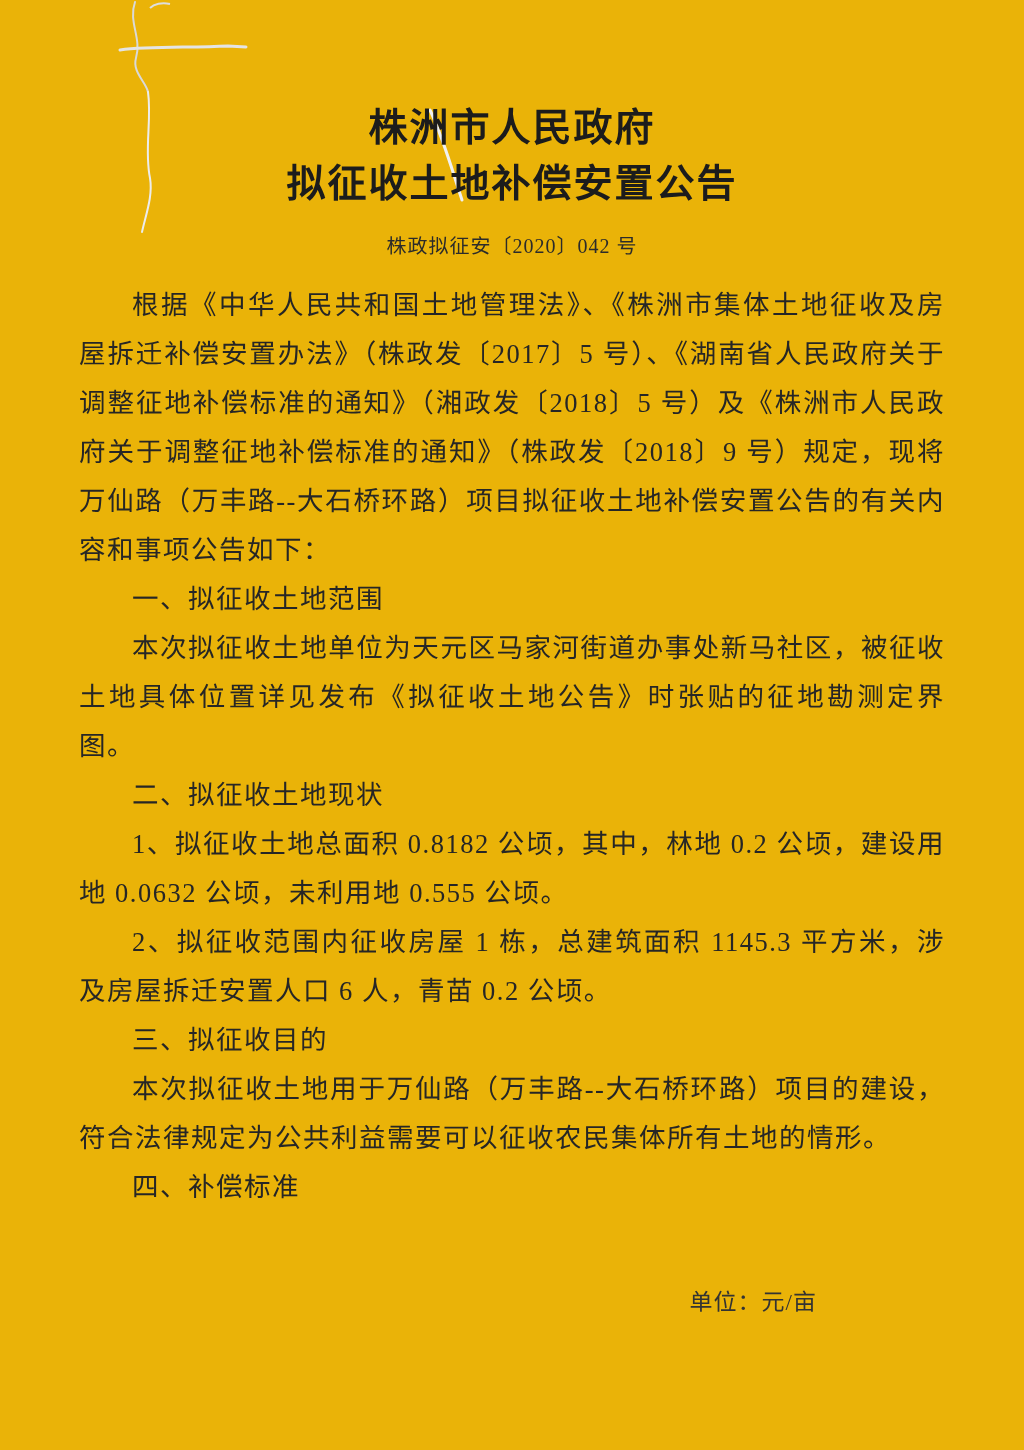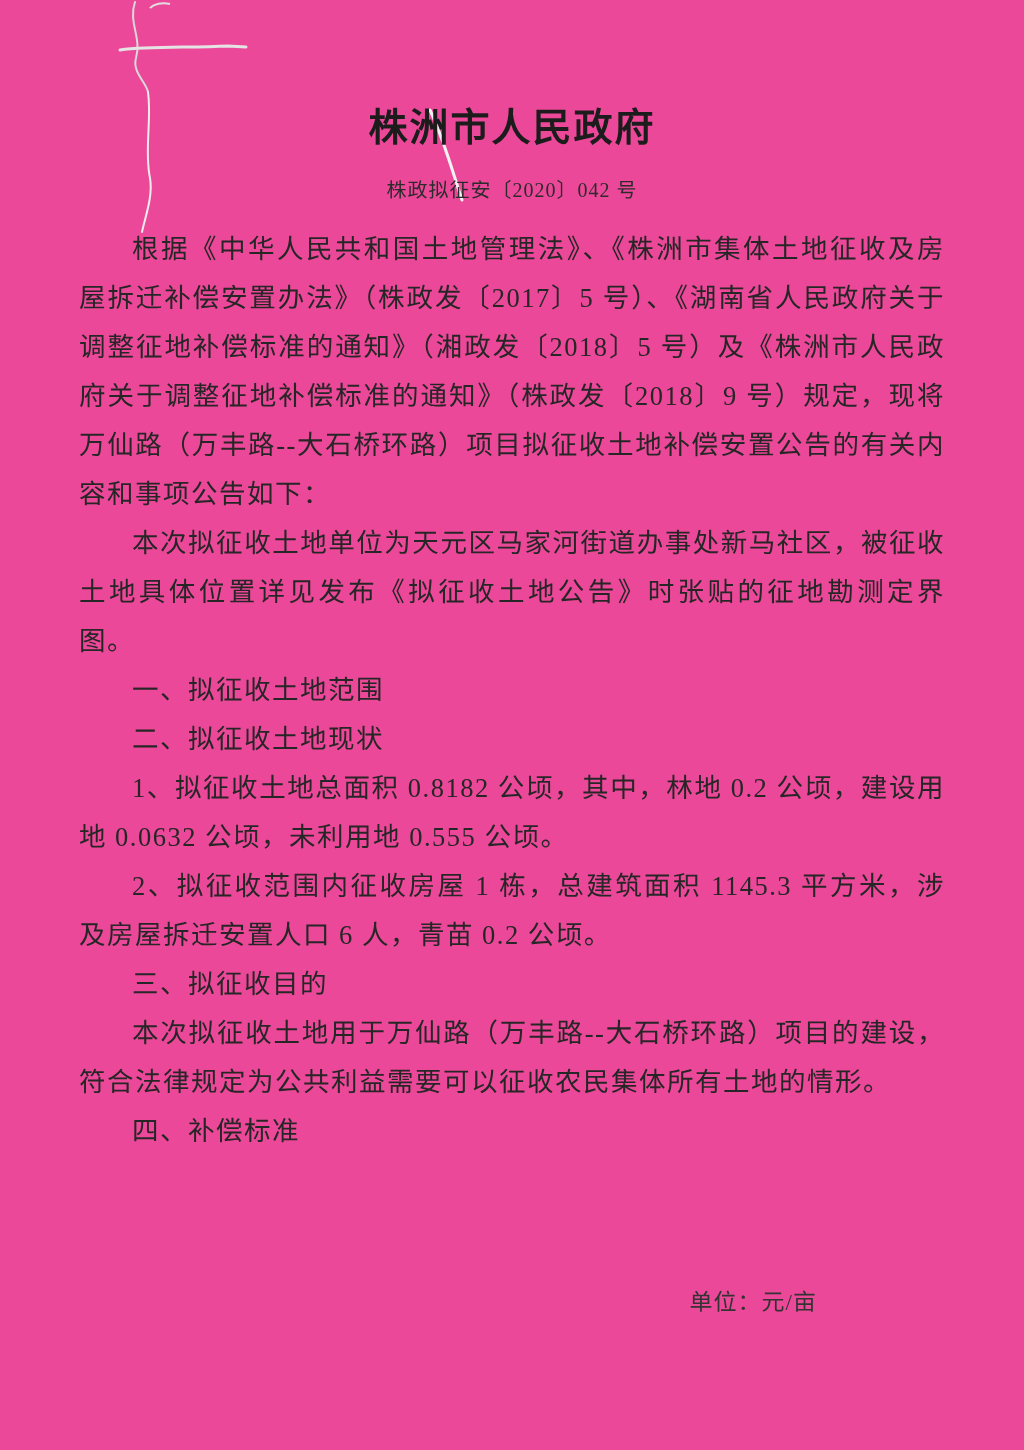--- a/index.html
+++ b/index.html
@@ -4,21 +4,21 @@
 <style>
   html, body {
     margin: 0;
     padding: 0;
     background: #ffffff;
   }
   .page {
     position: relative;
     width: 1024px;
     height: 1450px;
-    background: #ec4899;
+    background: #eab308;
     overflow: hidden;
     font-family: "Liberation Serif", "DejaVu Serif", serif;
     color: #262626;
   }
   .scan-artifact {
     position: absolute;
     top: 0;
     left: 0;
     pointer-events: none;
   }
@@ -81,27 +81,28 @@
     <path d="M150,8 C154,4 162,2 170,4" fill="none" stroke="#dedede" stroke-width="2"></path>
     <path d="M120,50 C150,46 190,48 228,46 L246,47" fill="none" stroke="#e4e4e4" stroke-width="3" stroke-linecap="round"></path>
     <path d="M148,92 C152,120 144,150 150,178 C153,196 146,214 142,232" fill="none" stroke="#ececec" stroke-width="2" stroke-linecap="round"></path>
     <path d="M430,110 C444,140 452,170 462,200" fill="none" stroke="#f1f1f1" stroke-width="3" stroke-linecap="round"></path>
   </svg>
 
   <div class="doc">
 
     <div class="title">株洲市人民政府</div>
 
+    <div class="title">拟征收土地补偿安置公告</div>
 
     <div class="doc-number">株政拟征安〔2020〕042 号</div>
 
     <div class="body-text">
       <p class="para">根据《中华人民共和国土地管理法》、《株洲市集体土地征收及房屋拆迁补偿安置办法》（株政发〔2017〕5 号）、《湖南省人民政府关于调整征地补偿标准的通知》（湘政发〔2018〕5 号）及《株洲市人民政府关于调整征地补偿标准的通知》（株政发〔2018〕9 号）规定，现将万仙路（万丰路--大石桥环路）项目拟征收土地补偿安置公告的有关内容和事项公告如下：</p>
+      <p class="para">一、拟征收土地范围</p>
       <p class="para">本次拟征收土地单位为天元区马家河街道办事处新马社区，被征收土地具体位置详见发布《拟征收土地公告》时张贴的征地勘测定界图。</p>
-      <p class="para">一、拟征收土地范围</p>
       <p class="para">二、拟征收土地现状</p>
       <p class="para">1、拟征收土地总面积 0.8182 公顷，其中，林地 0.2 公顷，建设用地 0.0632 公顷，未利用地 0.555 公顷。</p>
       <p class="para">2、拟征收范围内征收房屋 1 栋，总建筑面积 1145.3 平方米，涉及房屋拆迁安置人口 6 人，青苗 0.2 公顷。</p>
       <p class="para">三、拟征收目的</p>
       <p class="para">本次拟征收土地用于万仙路（万丰路--大石桥环路）项目的建设，符合法律规定为公共利益需要可以征收农民集体所有土地的情形。</p>
       <p class="para">四、补偿标准</p>
     </div>
 
   </div>
 

